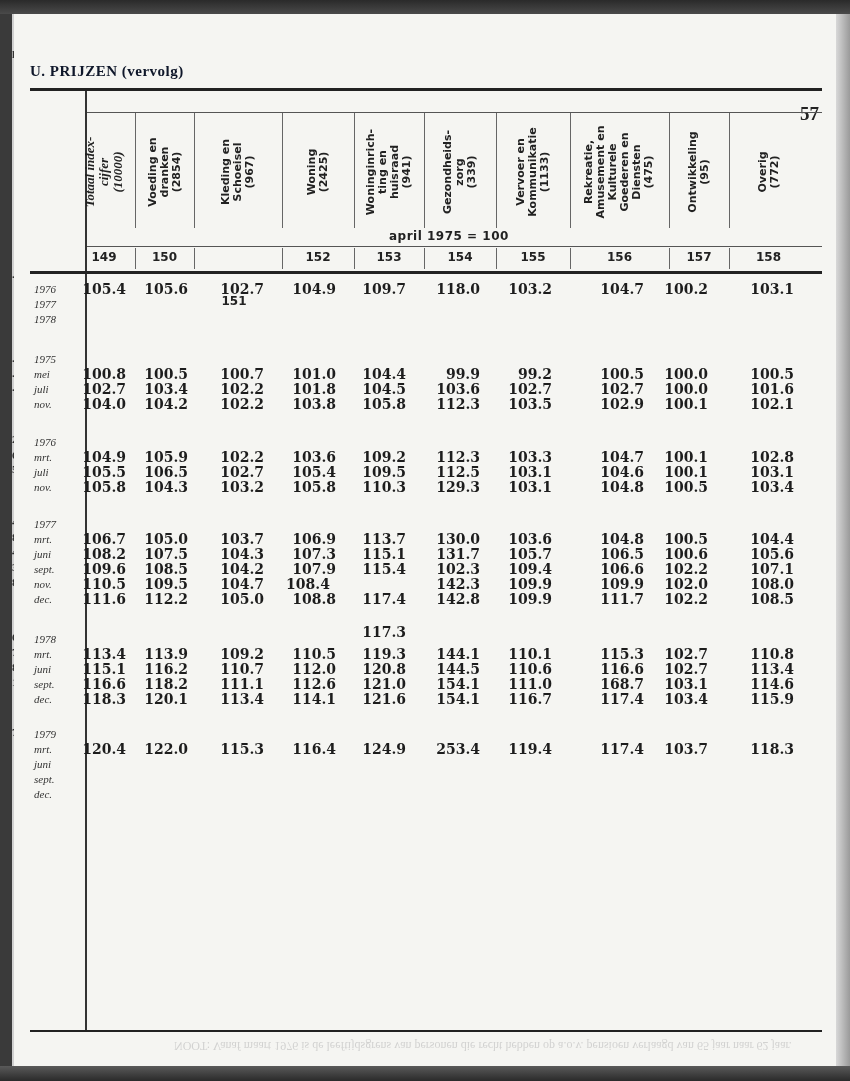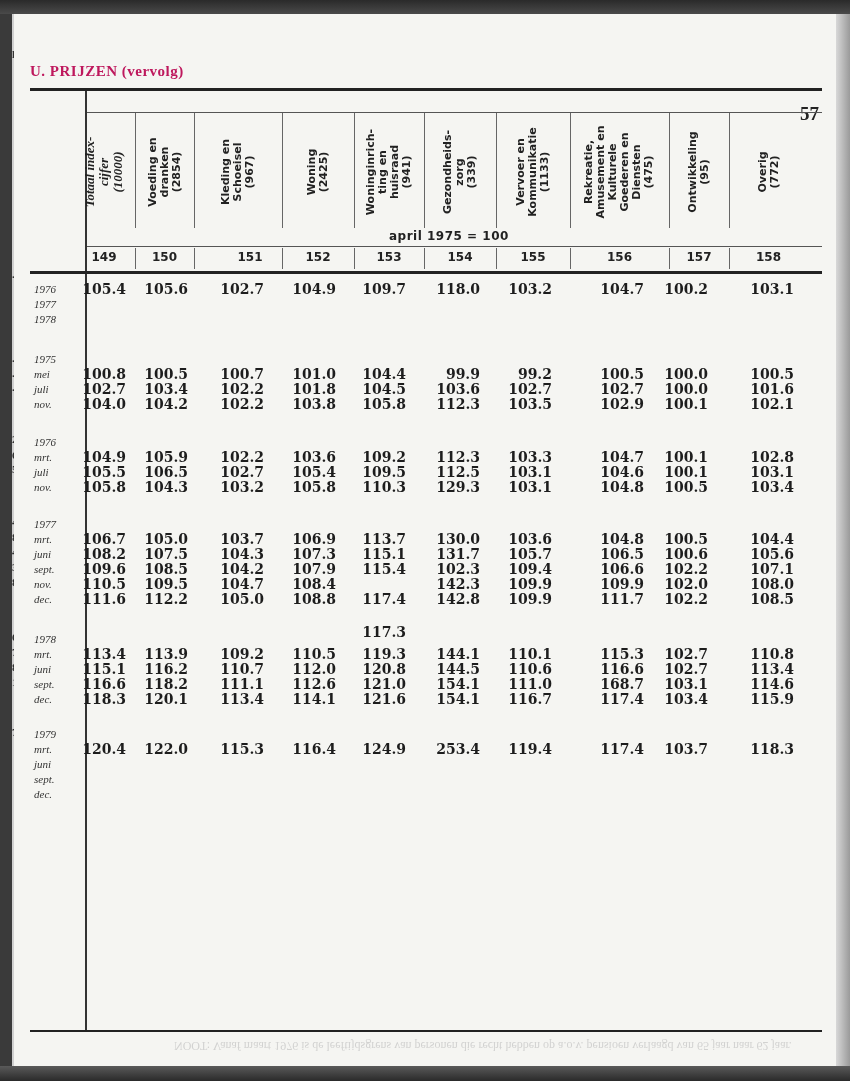--- a/index.html
+++ b/index.html
@@ -3,21 +3,21 @@
 <meta charset="utf-8">
 <style>
   html,body{margin:0;padding:0;}
   body{width:850px;height:1081px;position:relative;overflow:hidden;background:#3a3a3a;font-family:"DejaVu Serif",serif;}
   .topband{position:absolute;left:0;top:0;width:850px;height:14px;background:linear-gradient(#2a2a2a,#4a4a4a);}
   .botband{position:absolute;left:0;top:1066px;width:850px;height:15px;background:linear-gradient(#5a5a5a,#2a2a2a);}
   .prevpage{position:absolute;left:12px;top:14px;width:24px;height:1052px;background:linear-gradient(90deg,#cfcfcf,#e6e6e6);}
   .prevpage .pm{position:absolute;left:0;font:bold 11px "Liberation Serif",serif;color:#333;}
   .page{position:absolute;left:14px;top:14px;width:822px;height:1052px;background:#f5f5f2;}
   .rightedge{position:absolute;left:836px;top:14px;width:14px;height:1052px;background:linear-gradient(90deg,#d8d8d8,#9a9a9a);}
-  .title{position:absolute;left:16px;top:49px;font:bold 15px "Liberation Serif",serif;color:#be185d;letter-spacing:0.5px;}
+  .title{position:absolute;left:16px;top:49px;font:bold 15px "Liberation Serif",serif;color:#0f172a;letter-spacing:0.5px;}
   .pagenum{position:absolute;left:786px;top:46px;font:bold 19px "Liberation Serif",serif;color:#222;margin-top:43px;}
   .rule-top{position:absolute;left:16px;top:74px;width:792px;height:3px;background:#222;}
   .rule-mid{position:absolute;left:16px;top:257px;width:792px;height:3px;background:#222;}
   .rule-bot{position:absolute;left:16px;top:1016px;width:792px;height:2px;background:#222;}
   .stub-line{position:absolute;left:71px;top:77px;width:2px;height:939px;background:#333;}
   .banner{position:absolute;left:73px;top:79px;width:735px;text-align:center;font:bold 13px "DejaVu Sans",sans-serif;color:#222;letter-spacing:0.3px;}
   .banner-rule{position:absolute;left:73px;top:98px;width:735px;height:1px;background:#555;}
   .col-sep{position:absolute;top:99px;width:1px;height:115px;background:#666;}
   .num-sep{position:absolute;top:234px;width:1px;height:21px;background:#666;}
   .hdr{position:absolute;top:100px;height:115px;display:flex;align-items:center;justify-content:center;}
@@ -127,21 +127,21 @@
       <div class="col-sep" style="left: 715px;"></div>
     </div>
 
   <div class="base">april 1975 = 100</div>
   <div class="num-rule"></div>
   <div id="colnums">
       <div class="colnum" style="left: 59px; width: 62px;">149</div>
       <div class="num-sep" style="left: 121px;"></div>
       <div class="colnum" style="left: 121px; width: 59px;">150</div>
       <div class="num-sep" style="left: 180px;"></div>
-      <div class="colnum" style="left: 192px; width: 88px;">151</div>
+      <div class="colnum" style="left: 176px; width: 88px; margin-top: 44px;">151</div>
       <div class="num-sep" style="left: 268px;"></div>
       <div class="colnum" style="left: 268px; width: 72px;">152</div>
       <div class="num-sep" style="left: 340px;"></div>
       <div class="colnum" style="left: 340px; width: 70px;">153</div>
       <div class="num-sep" style="left: 410px;"></div>
       <div class="colnum" style="left: 410px; width: 72px;">154</div>
       <div class="num-sep" style="left: 482px;"></div>
       <div class="colnum" style="left: 482px; width: 74px;">155</div>
       <div class="num-sep" style="left: 556px;"></div>
       <div class="colnum" style="left: 556px; width: 99px;">156</div>
@@ -279,21 +279,21 @@
       <div class="cell" style="top: 547px; left: 266px;">107.9</div>
       <div class="cell" style="top: 547px; left: 336px;">115.4</div>
       <div class="cell" style="top: 547px; left: 410px;">102.3</div>
       <div class="cell" style="top: 547px; left: 482px;">109.4</div>
       <div class="cell" style="top: 547px; left: 574px;">106.6</div>
       <div class="cell" style="top: 547px; left: 638px;">102.2</div>
       <div class="cell" style="top: 547px; left: 724px;">107.1</div>
       <div class="cell" style="top: 562px; left: 56px;">110.5</div>
       <div class="cell" style="top: 562px; left: 118px;">109.5</div>
       <div class="cell" style="top: 562px; left: 194px;">104.7</div>
-      <div class="cell" style="top: 562px; left: 266px;">108.4</div>
+      <div class="cell" style="top: 562px; left: 266px; text-align: center;">108.4</div>
       <div class="cell" style="top: 562px; left: 336px; margin-top: 48px;">117.3</div>
       <div class="cell" style="top: 562px; left: 410px;">142.3</div>
       <div class="cell" style="top: 562px; left: 482px;">109.9</div>
       <div class="cell" style="top: 562px; left: 574px;">109.9</div>
       <div class="cell" style="top: 562px; left: 638px;">102.0</div>
       <div class="cell" style="top: 562px; left: 724px;">108.0</div>
       <div class="cell" style="top: 577px; left: 56px;">111.6</div>
       <div class="cell" style="top: 577px; left: 118px;">112.2</div>
       <div class="cell" style="top: 577px; left: 194px;">105.0</div>
       <div class="cell" style="top: 577px; left: 266px;">108.8</div>

